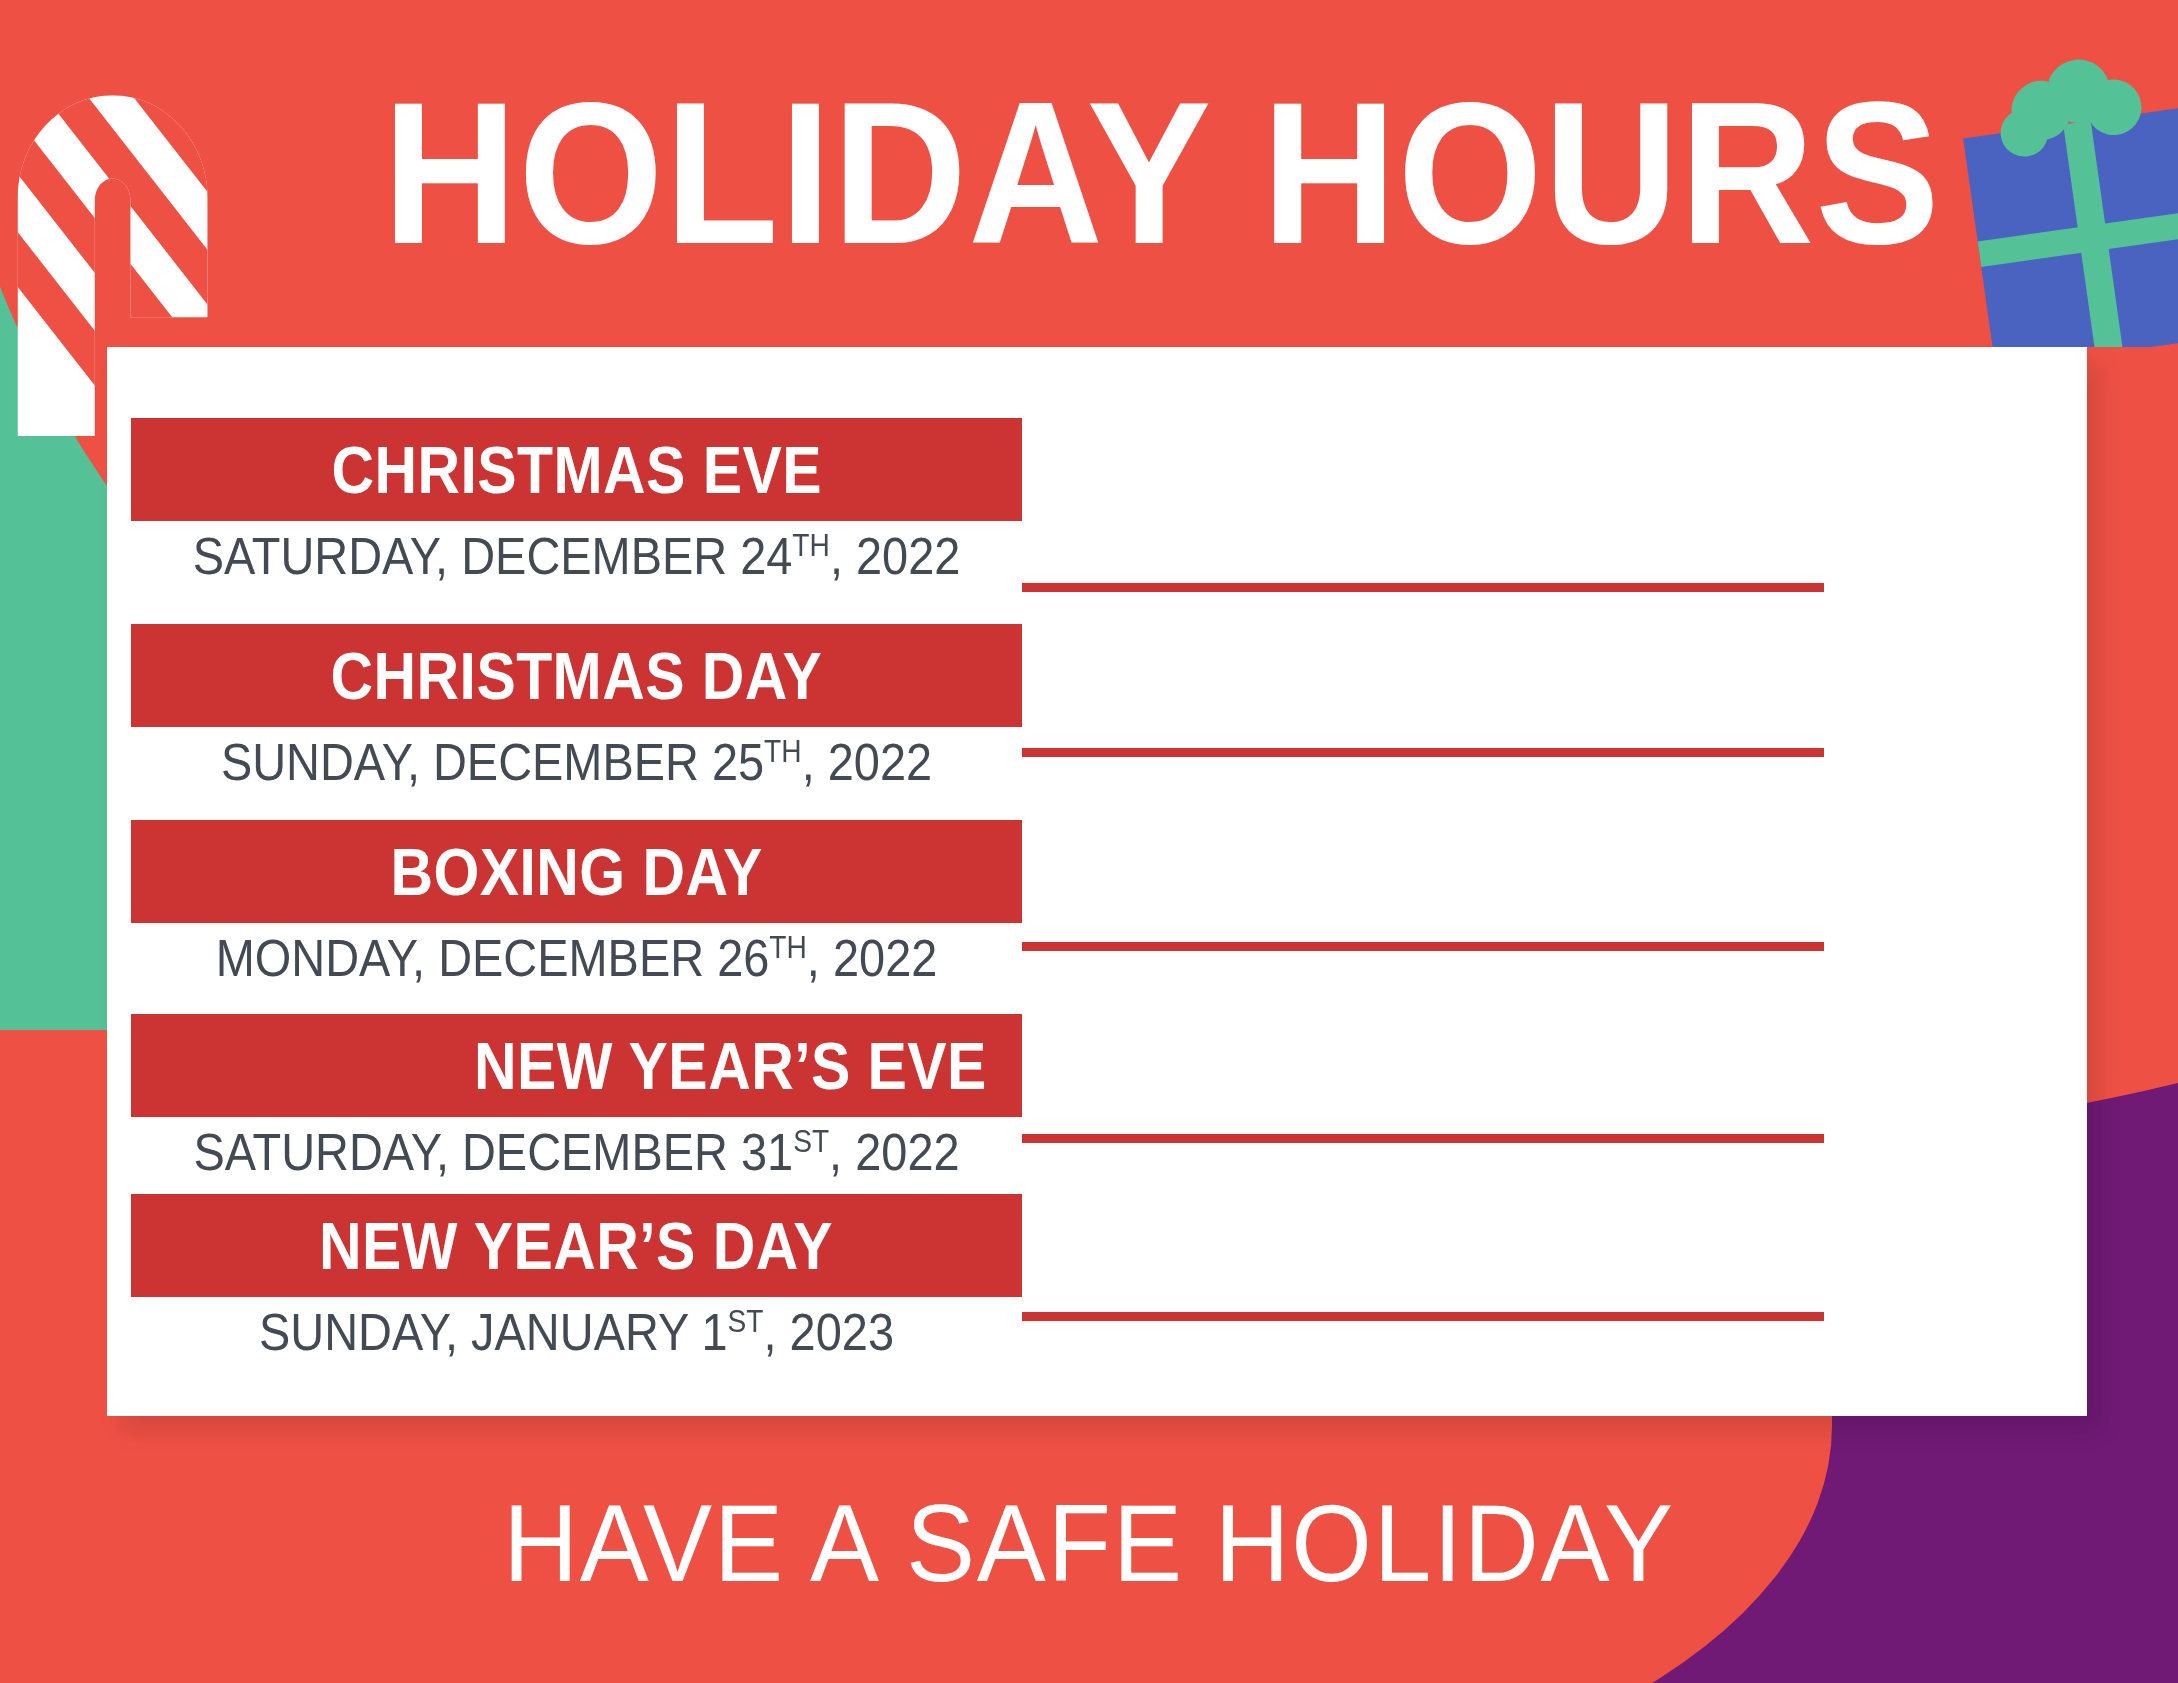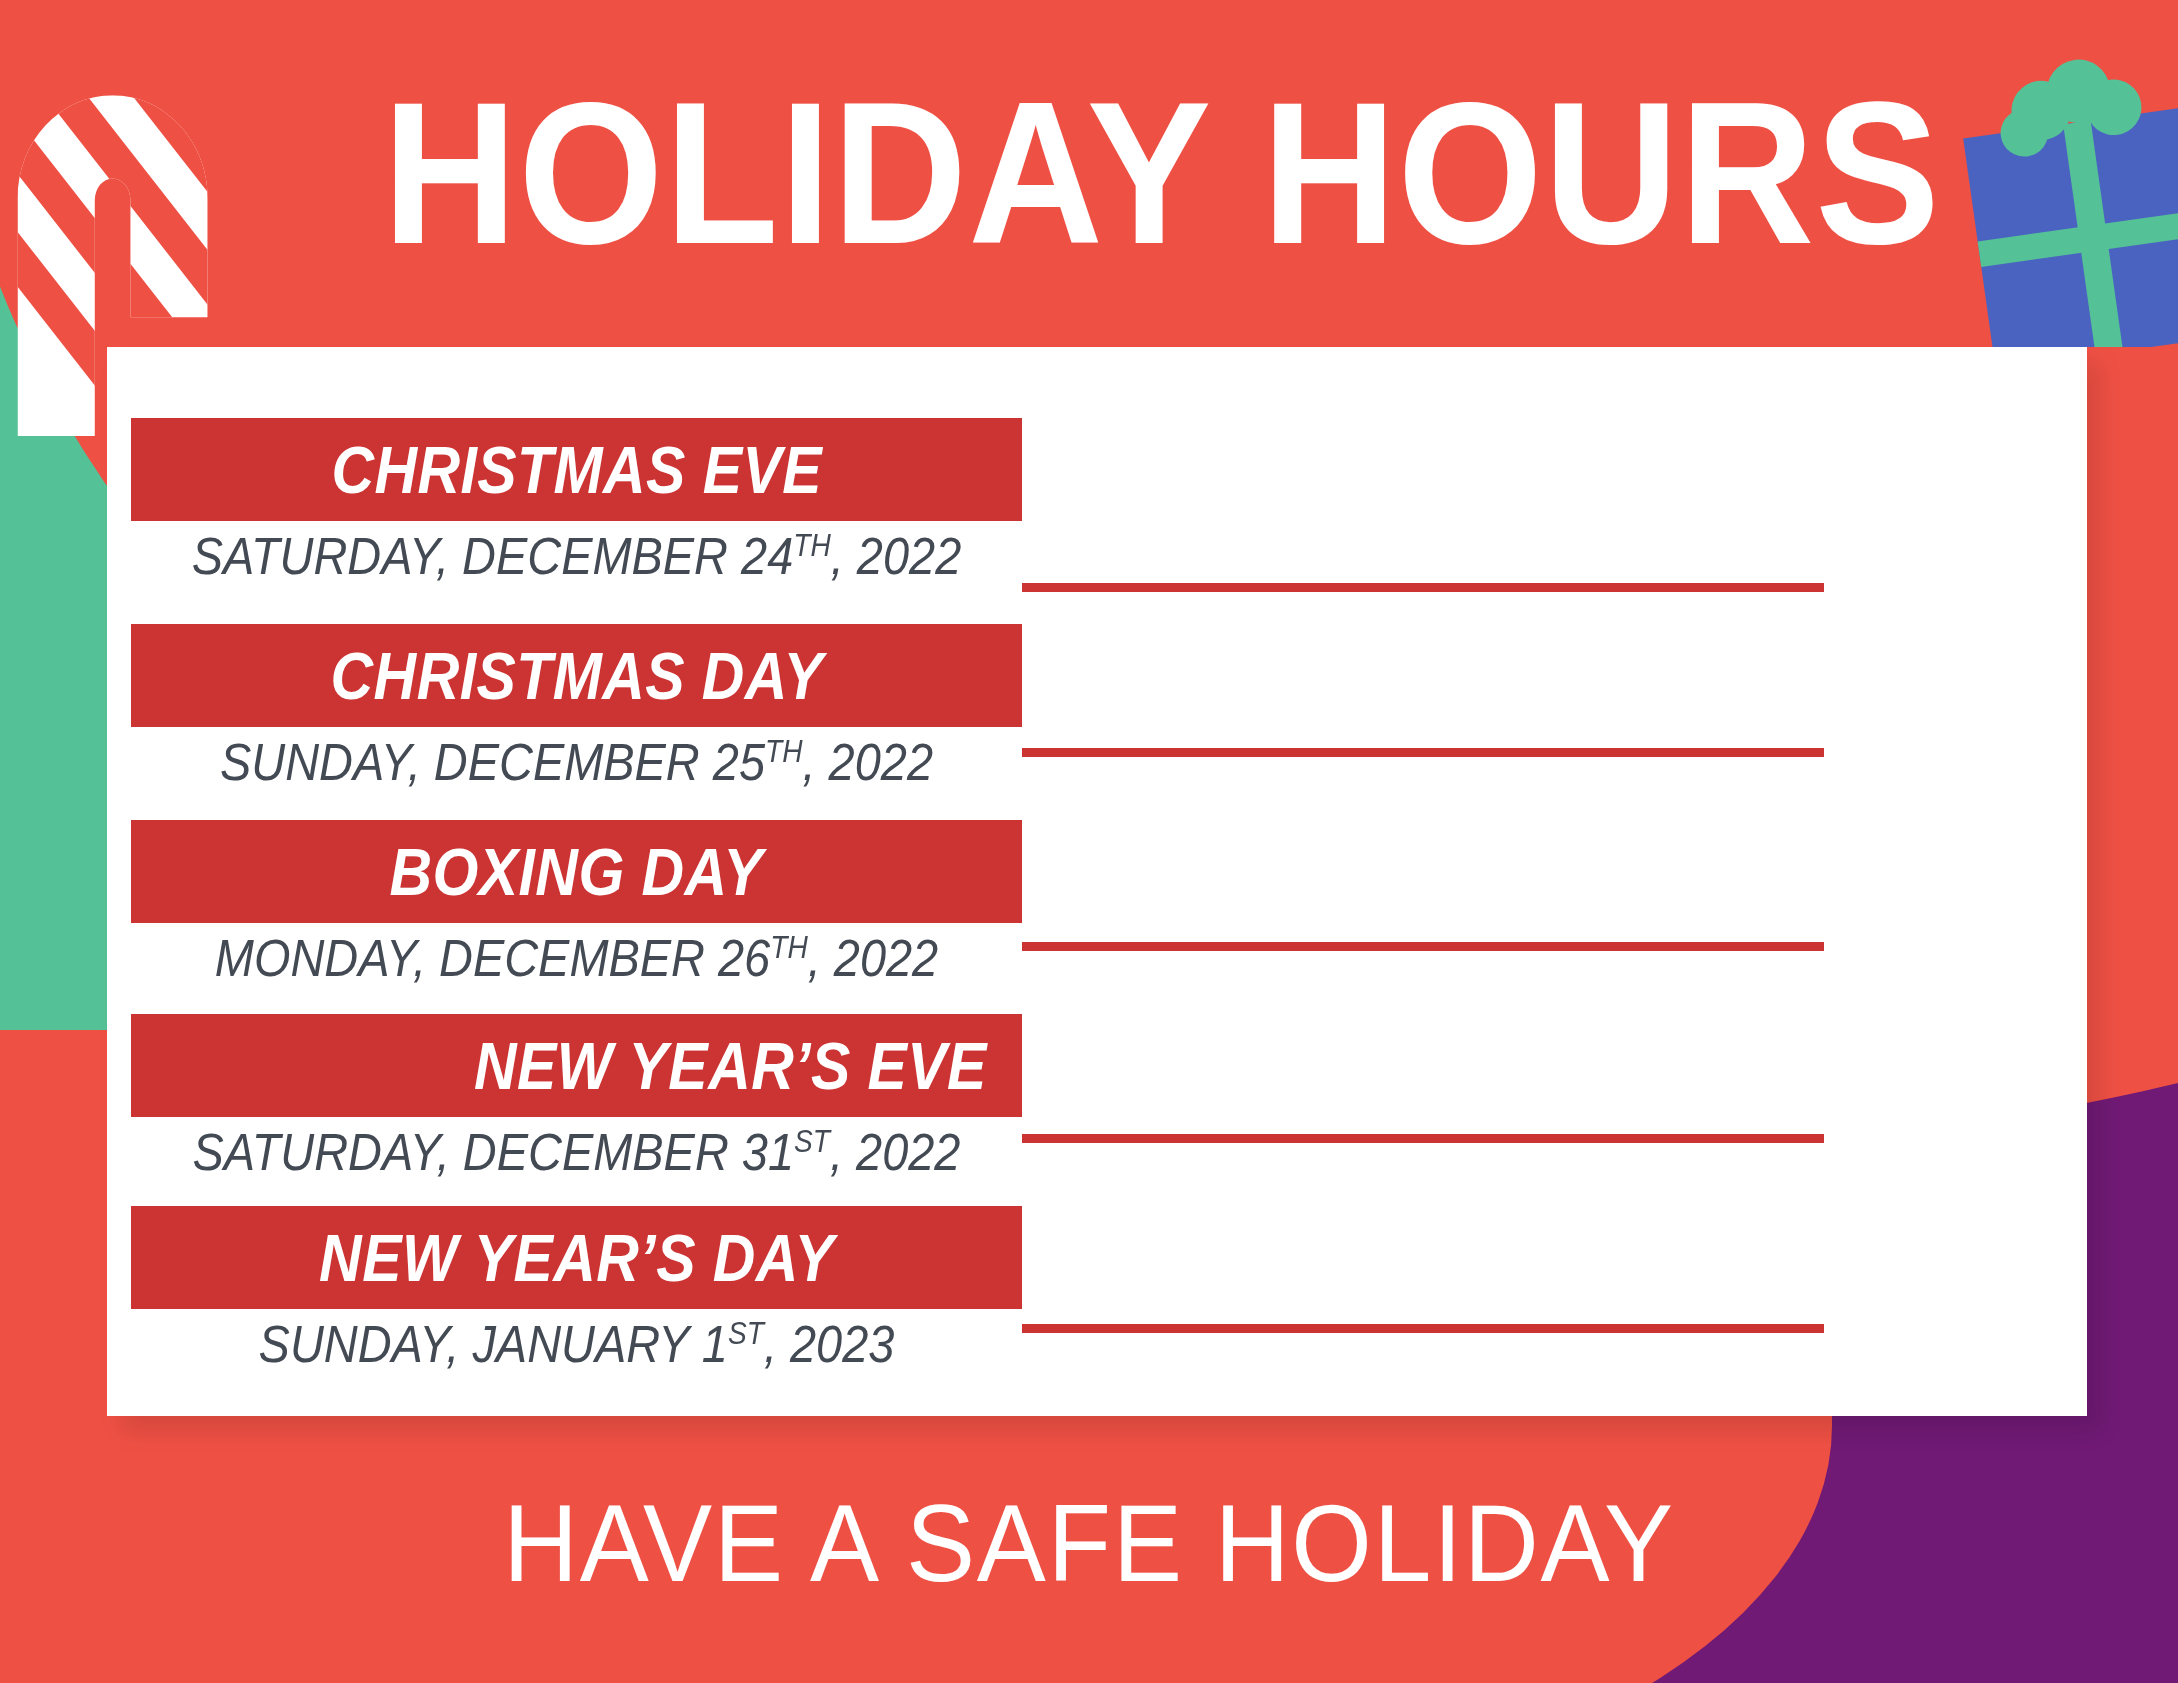--- a/index.html
+++ b/index.html
@@ -55,21 +55,21 @@
     text-indent:158px;
   }
 
   
   .card{
     position:absolute;left:107px;top:347px;width:1980px;height:1069px;
     background:#ffffff;
     box-shadow:14px 16px 22px rgba(0,0,0,0.10);
   }
 
-  .rows{position:absolute;left:24px;top:0px;width:1956px;font-style:italic;}
+  .rows{position:absolute;left:24px;top:0px;width:1956px;}
 
   .row{position:relative;height:auto;}
   .row-bar{
     position:relative;
     height:103px;
     width:891px;
     background:#CC3333;
     display:flex;align-items:center;justify-content:center;
   }
   .row-bar .label{
@@ -93,21 +93,21 @@
     letter-spacing:0px;
     transform:scaleX(0.92);
     white-space:nowrap;
   }
   .row-date sup{font-size:0.6em;vertical-align:super;}
 
   .r0 .row-bar{margin-top:71px;}
   .r1 .row-bar{margin-top:38px;}
   .r2 .row-bar{margin-top:28px;}
   .r3 .row-bar{margin-top:26px;justify-content:flex-end;}
-  .r4 .row-bar{margin-top:24px;}
+  .r4 .row-bar{margin-top:12px;}
 
   .r0 .row-rule{top:165px;}
   .r1 .row-rule{top:124px;}
   .r2 .row-rule{top:122px;}
   .r3 .row-rule{top:120px;}
   .r4 .row-rule{top:118px;}
 
   
   .footer{
     position:absolute;left:0;top:1480px;width:2178px;

